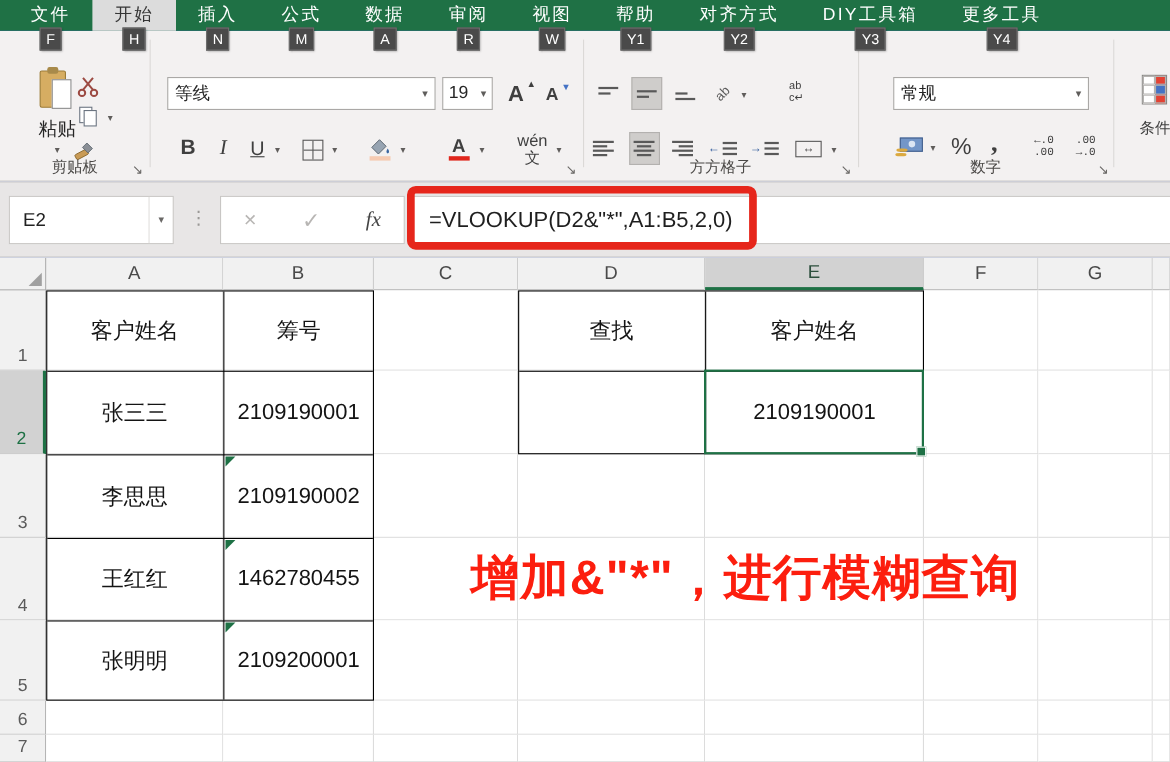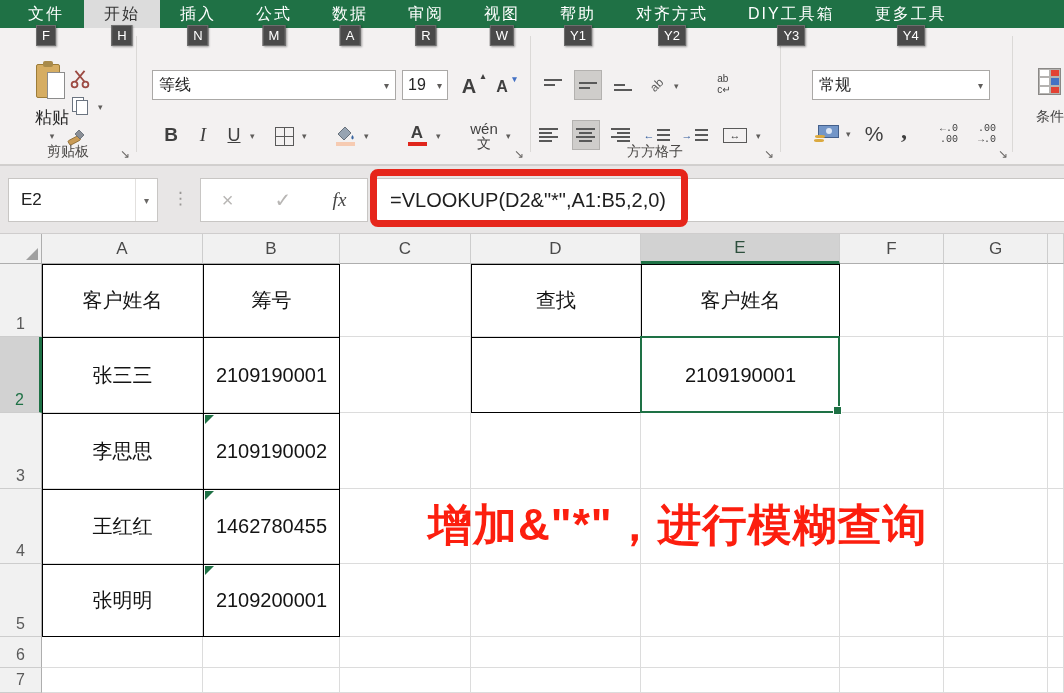--- a/index.html
+++ b/index.html
@@ -338,20 +338,21 @@
         <span>←.0</span>
           <span>.00</span>
       </div>
     </div>
     <div class="rbtn" style="left:970px;top:92px;width:34px;height:28px">
       <div class="decbtn">
         <span>.00</span>
           <span>→.0</span>
       </div>
     </div>
+    <div class="grouplabel" style="left:780px;width:232px">数字</div>
     <div class="launcher" style="left:998px">↘</div>
 
     <div class="cficon" style="left:1038px;top:40px">
       <div class="cfrow">
           <span style="background:#fff"></span>
           <span style="background:#e34234"></span>
         </div>
       <div class="cfrow">
           <span style="background:#fff"></span>
           <span style="background:#4472c4"></span>

